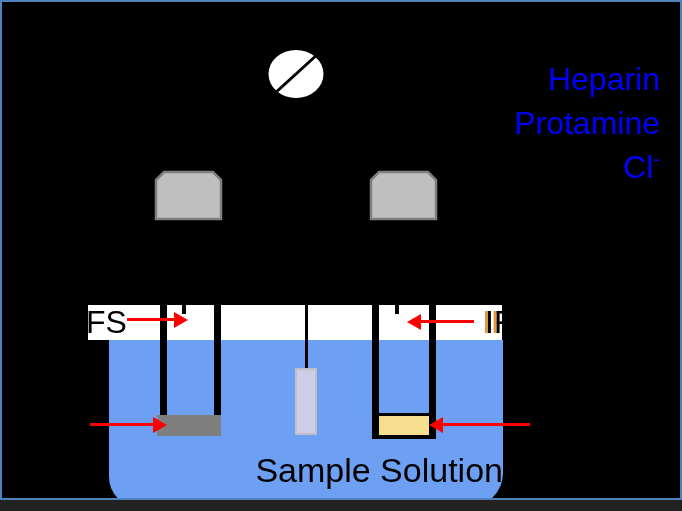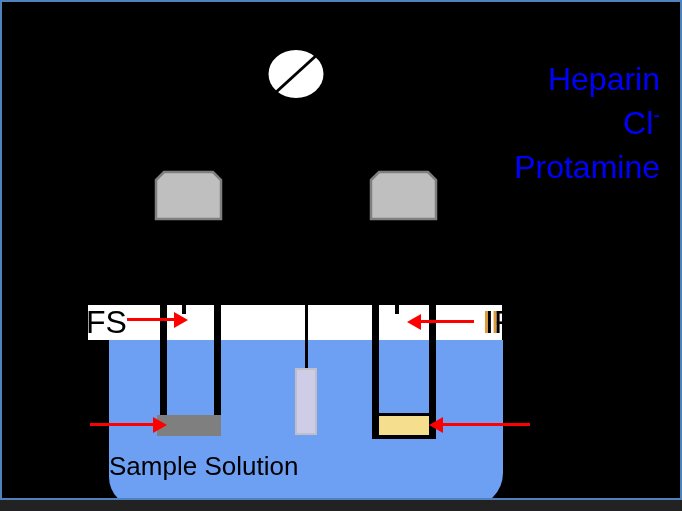--- a/index.html
+++ b/index.html
@@ -35,21 +35,21 @@
   #label-fs{left:-2px;}
   #label-if{left:397px; text-shadow:-3px 0 0 var(--if-label-shadow,#DD9A3C);}
   
   #beaker{
     position:absolute; left:107px; top:338px; width:394px; height:167px;
     background:var(--solution-fill,#6D9FF3);
     border-radius:0 0 34px 30px;
   }
   #sample-label{
     position:absolute; left:107px; top:449px; width:394px;
-    text-align:left; font-size:26px; color:var(--label-text,#000);
+    text-align:right; font-size:34px; color:var(--label-text,#000);
   }
   
   .wall{position:absolute; background:#000;}
   #lwall-a{left:158px; top:303px; width:7px; height:112px;}
   #lwall-b{left:212px; top:303px; width:7px; height:112px;}
   #lmembrane{
     position:absolute; left:155px; top:413px; width:64px; height:21px;
     background:var(--left-membrane,#7F7F7F);
   }
   .wire{position:absolute; background:#000;}
@@ -99,22 +99,22 @@
 
   <svg id="cap-left" class="cap" width="69" height="51" viewBox="0 0 69 51">
     <polygon points="2,10 10,2 59,2 67,10 67,49 2,49" fill="#BFBFBF" stroke="#7F7F7F" stroke-width="2.5"></polygon>
   </svg>
   <svg id="cap-right" class="cap" width="69" height="51" viewBox="0 0 69 51">
     <polygon points="2,10 10,2 59,2 67,10 67,49 2,49" fill="#BFBFBF" stroke="#7F7F7F" stroke-width="2.5"></polygon>
   </svg>
 
   <div id="analytes">
     <div><span>Heparin</span><sub></sub><sup></sup></div>
+    <div><span>Protamine</span><sub></sub><sup></sup></div>
     <div><span>Cl</span><sub></sub><sup>-</sup></div>
-    <div><span>Protamine</span><sub></sub><sup></sup></div>
   </div>
 
   <div id="band">
     <span id="label-fs" class="band-label">FS</span>
     <span id="label-if" class="band-label">IF</span>
   </div>
 
   <div id="beaker"></div>
   <div id="sample-label">Sample Solution</div>
 

